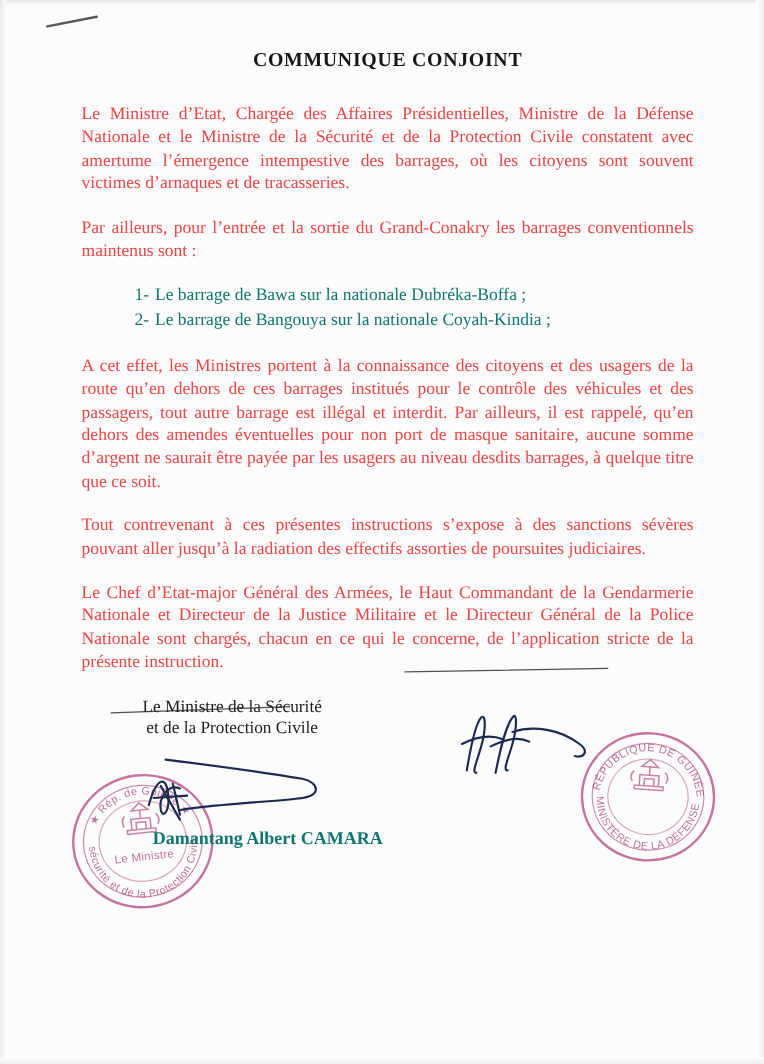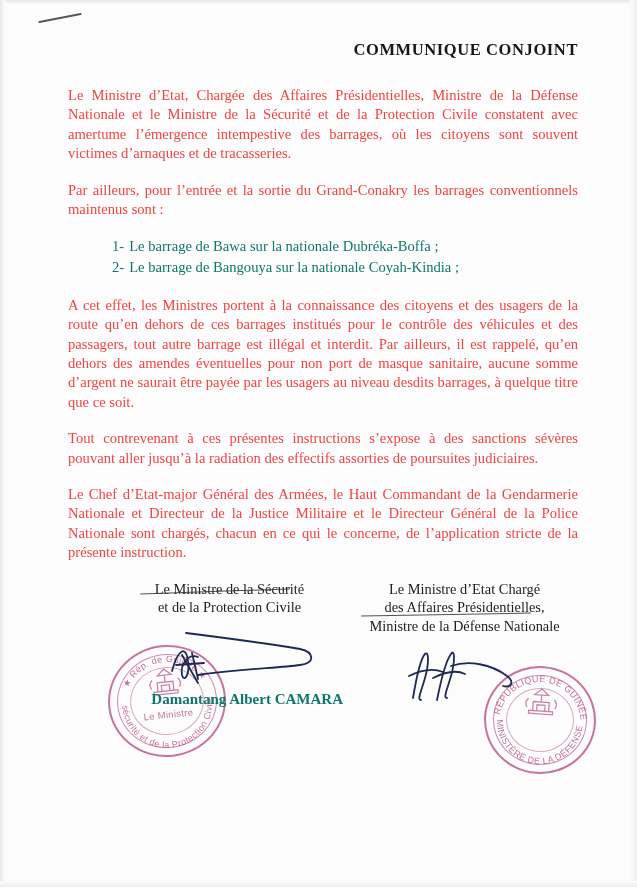--- a/index.html
+++ b/index.html
@@ -64,21 +64,21 @@
   }
 
   .content {
     position: absolute;
     left: 68px;
     top: 40px;
     width: 510px;
   }
 
   .doc-title {
-    text-align: right;
+    text-align: center;
     font-weight: bold;
     font-size: 16.5px;
     letter-spacing: .6px;
     margin: 0 0 26px 0;
     color: #161616;
   }
 
   p.para {
     margin: 0 0 17px 0;
     text-align: justify;
@@ -106,21 +106,20 @@
     margin: 12px 0 20px 0;
     padding-left: 40px;
     color: #1d1d1d;
   }
 
   .sign-area {
     position: relative;
     display: flex;
     justify-content: space-between;
     margin-top: 2px;
-    margin-left: 48px;
   }
   .sign-col {
     position: relative;
     width: 262px;
     text-align: center;
   }
   .sign-col.left { padding-right: 6px; }
   .sign-col.right { padding-left: 2px; }
 
   .sign-heading {
@@ -350,25 +349,20 @@
           </svg>
 
           <div class="pen-strike" style="left:24px; top:-26px; width:150px; transform:rotate(-2deg);"></div>
         </div>
 
         <div class="sign-name">Damantang Albert CAMARA</div>
       </div>
 
       <div class="sign-col right">
 
-        <div class="sign-heading">
-          <div>Le Ministre d’Etat Chargé</div>
-          <div>des  Affaires Présidentielles,</div>
-          <div>Ministre de la Défense Nationale</div>
-        </div>
 
         <div class="sign-space" style="height:50px;">
 
           <div class="seal" id="seal-defense">
             <div class="ring-outer"></div>
             <div class="ring-mid"></div>
             <div class="ring-inner"></div>
 
             <svg class="seal-arc" viewBox="0 0 112 108">
               <defs>

